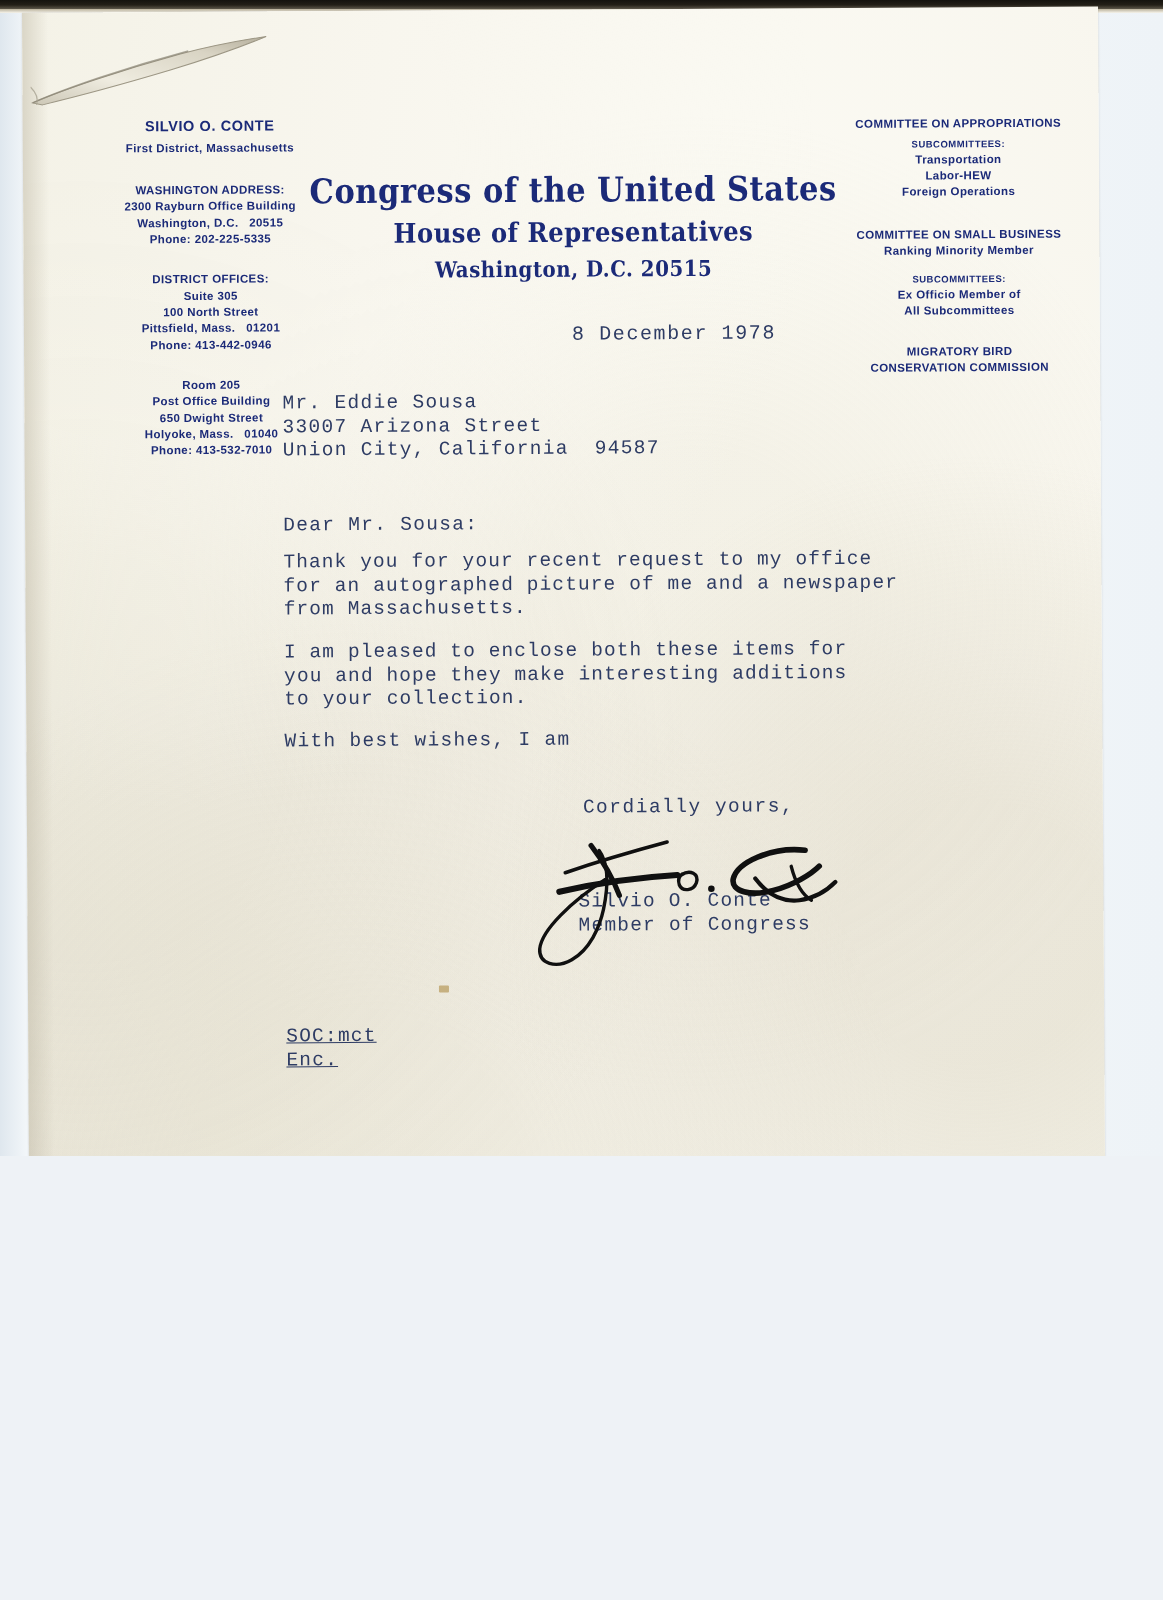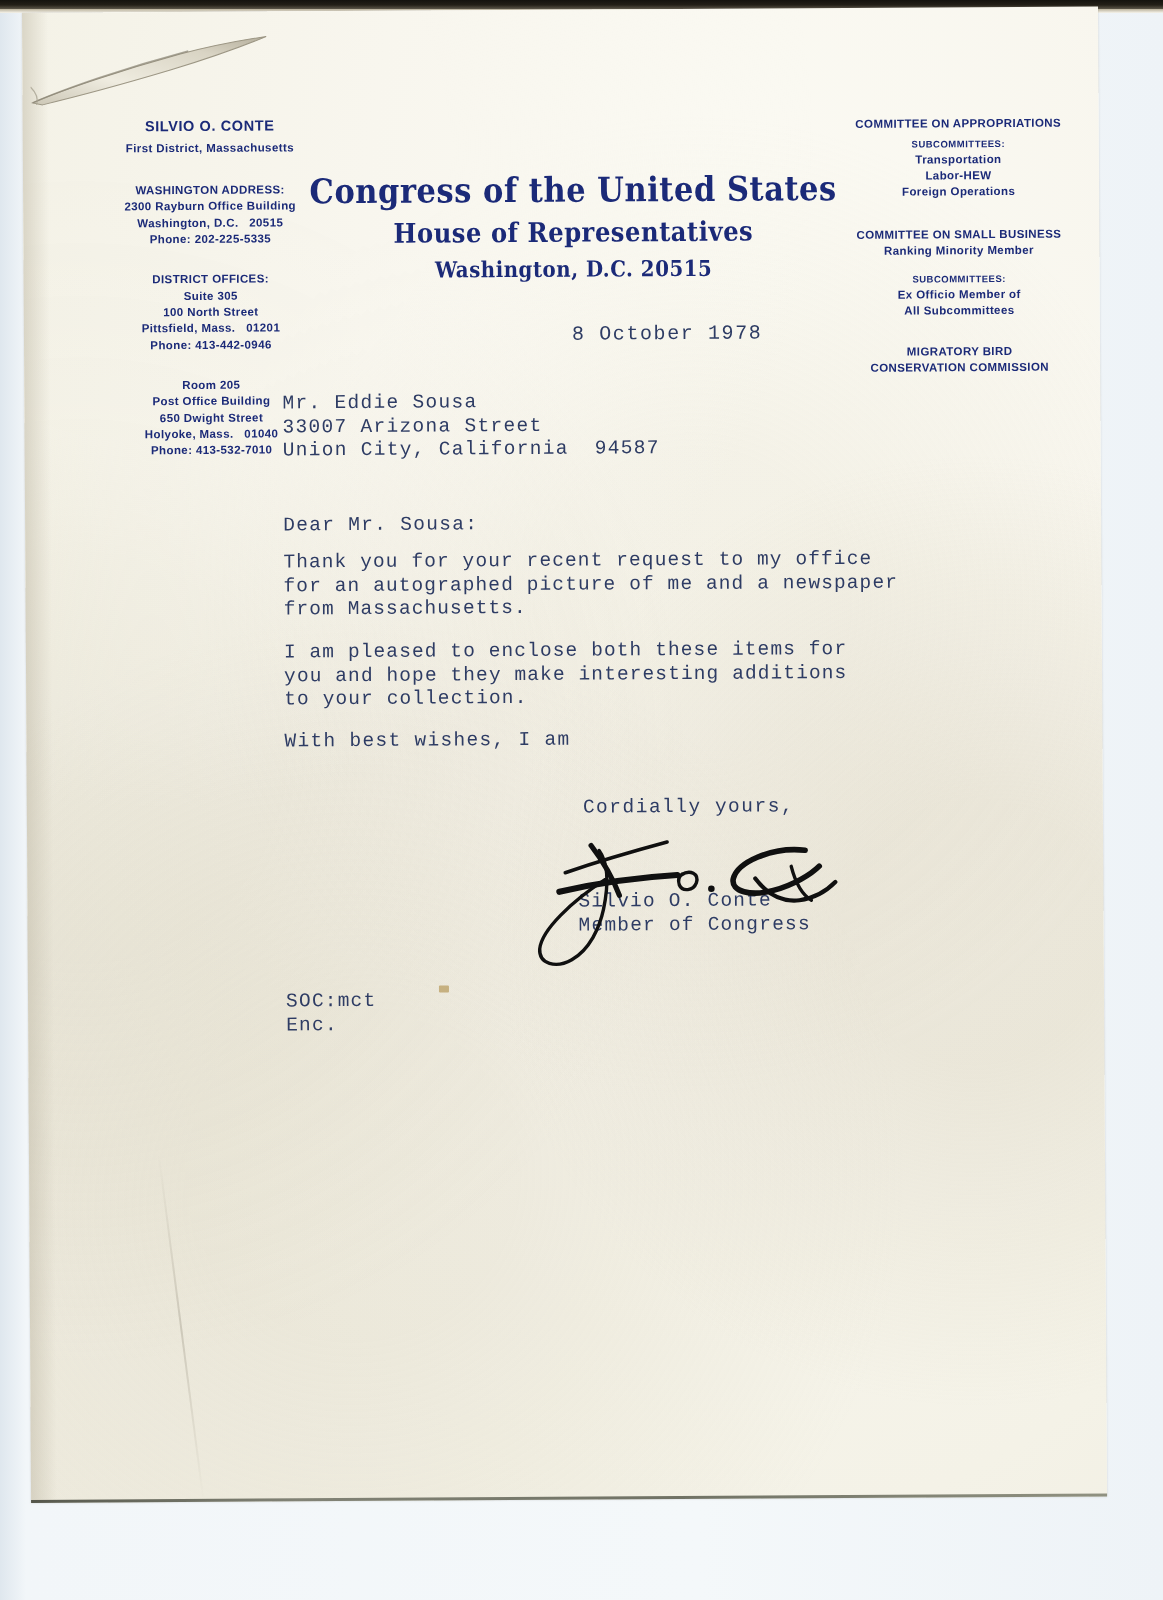--- a/index.html
+++ b/index.html
@@ -3,21 +3,21 @@
 <meta charset="utf-8">
 <style>
   html,body{margin:0;padding:0;}
   body{
     width:1163px;height:1600px;
     background:#eef2f6;
     font-family:"Liberation Sans", sans-serif;
     overflow:hidden;
   }
   #scan{
-    position:relative;width:1163px;height:1600px;
+    position:relative;width:1163px;height:1156px;
     background:
       linear-gradient(90deg,#dfe7ee 0px,#e9eff4 14px,#f2f6f9 26px,#f4f8fa 60%,#eef3f7 100%);
     overflow:hidden;
   }
   
   #top-band{
     position:absolute;left:0;top:0;width:1163px;height:9px;
     background:linear-gradient(180deg,#14120e 0%,#231f17 55%,#5d574a 100%);
   }
   #top-band:after{
@@ -119,21 +119,21 @@
     letter-spacing:.2px;
   }
   #date{ left:548px; top:313px; font-size:20px; letter-spacing:1.6px;}
   #addr{ left:258px; top:381px; letter-spacing:1.3px;}
   #salut{ left:258px; top:493px; letter-spacing:1.3px;margin-top:10px;}
   #p1{ left:258px; top:540px; letter-spacing:1.1px;}
   #p2{ left:258px; top:630px; letter-spacing:1.1px;}
   #p3{ left:258px; top:719px; letter-spacing:1.3px;}
   #close{ left:556px; top:787px; letter-spacing:1.5px;}
   #signame{ left:551px; top:881px; letter-spacing:1.2px;}
-  #ref{ left:258px; top:979px; letter-spacing:1.2px;}
+  #ref{ left:258px; top:1014px; letter-spacing:1.2px;text-decoration:underline;}
 
   
   #speck{
     position:absolute;left:411px;top:975px;width:10px;height:7px;
     background:#b99d62;opacity:.75;border-radius:1px;
   }
 
   
   #sig{
     position:absolute;left:492px;top:808px;width:320px;height:160px;
@@ -220,21 +220,21 @@
         <span class="l sub">CONSERVATION COMMISSION</span>
       </div>
     </div>
 
     <div id="mast">
       <span id="mast-1" class="gothic">Congress of the United States</span>
       <span id="mast-2" class="gothic">House of Representatives</span>
       <span id="mast-3" class="gothic">Washington, D.C.   20515</span>
     </div>
 
-    <div id="date" class="typed">8 October 1978</div>
+    <div id="date" class="typed">8 December 1978</div>
     <div id="addr" class="typed">Mr. Eddie Sousa
 33007 Arizona Street
 Union City, California  94587</div>
     <div id="salut" class="typed">Dear Mr. Sousa:</div>
     <div id="p1" class="typed">Thank you for your recent request to my office
 for an autographed picture of me and a newspaper
 from Massachusetts.</div>
     <div id="p2" class="typed">I am pleased to enclose both these items for
 you and hope they make interesting additions
 to your collection.</div>

